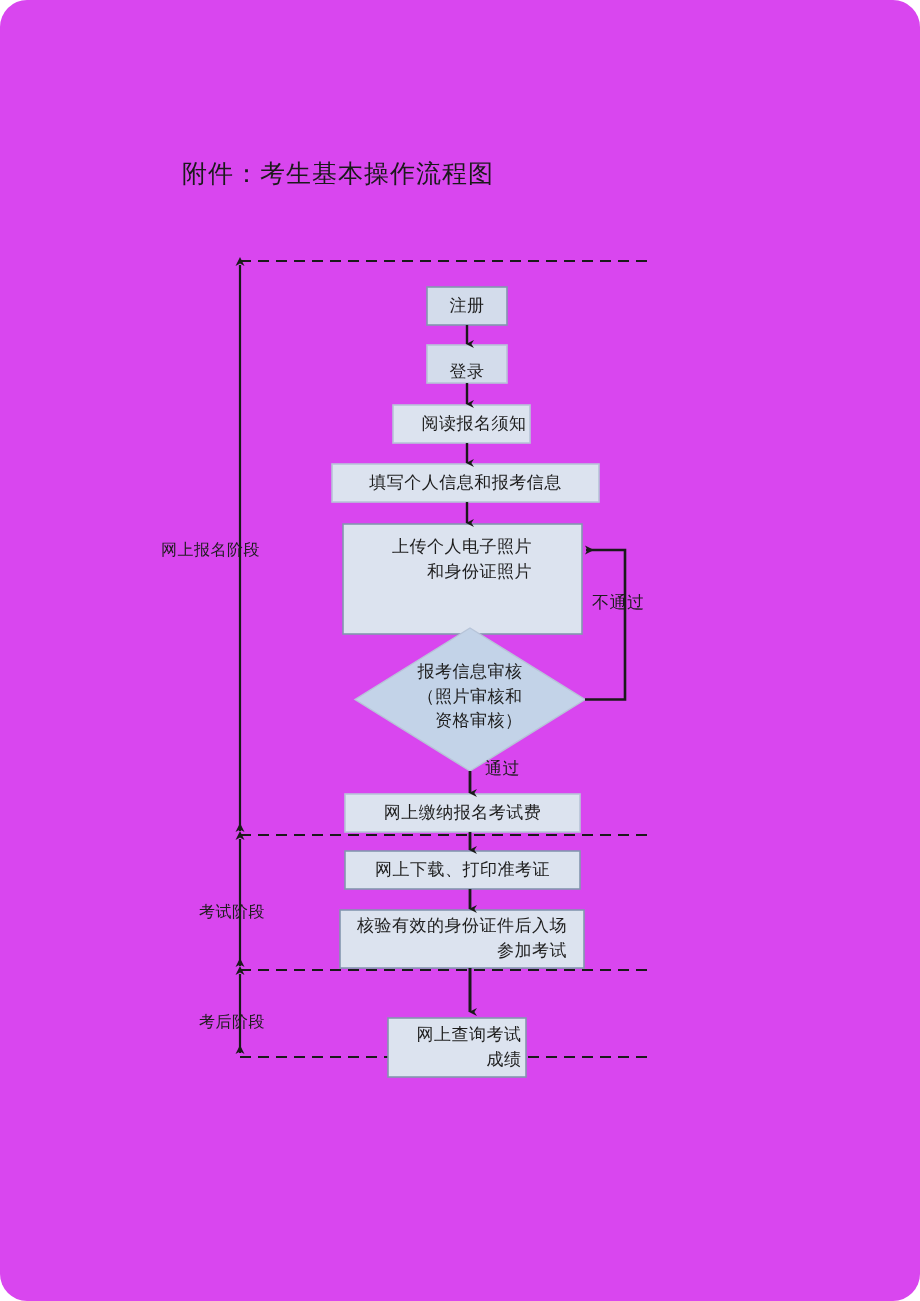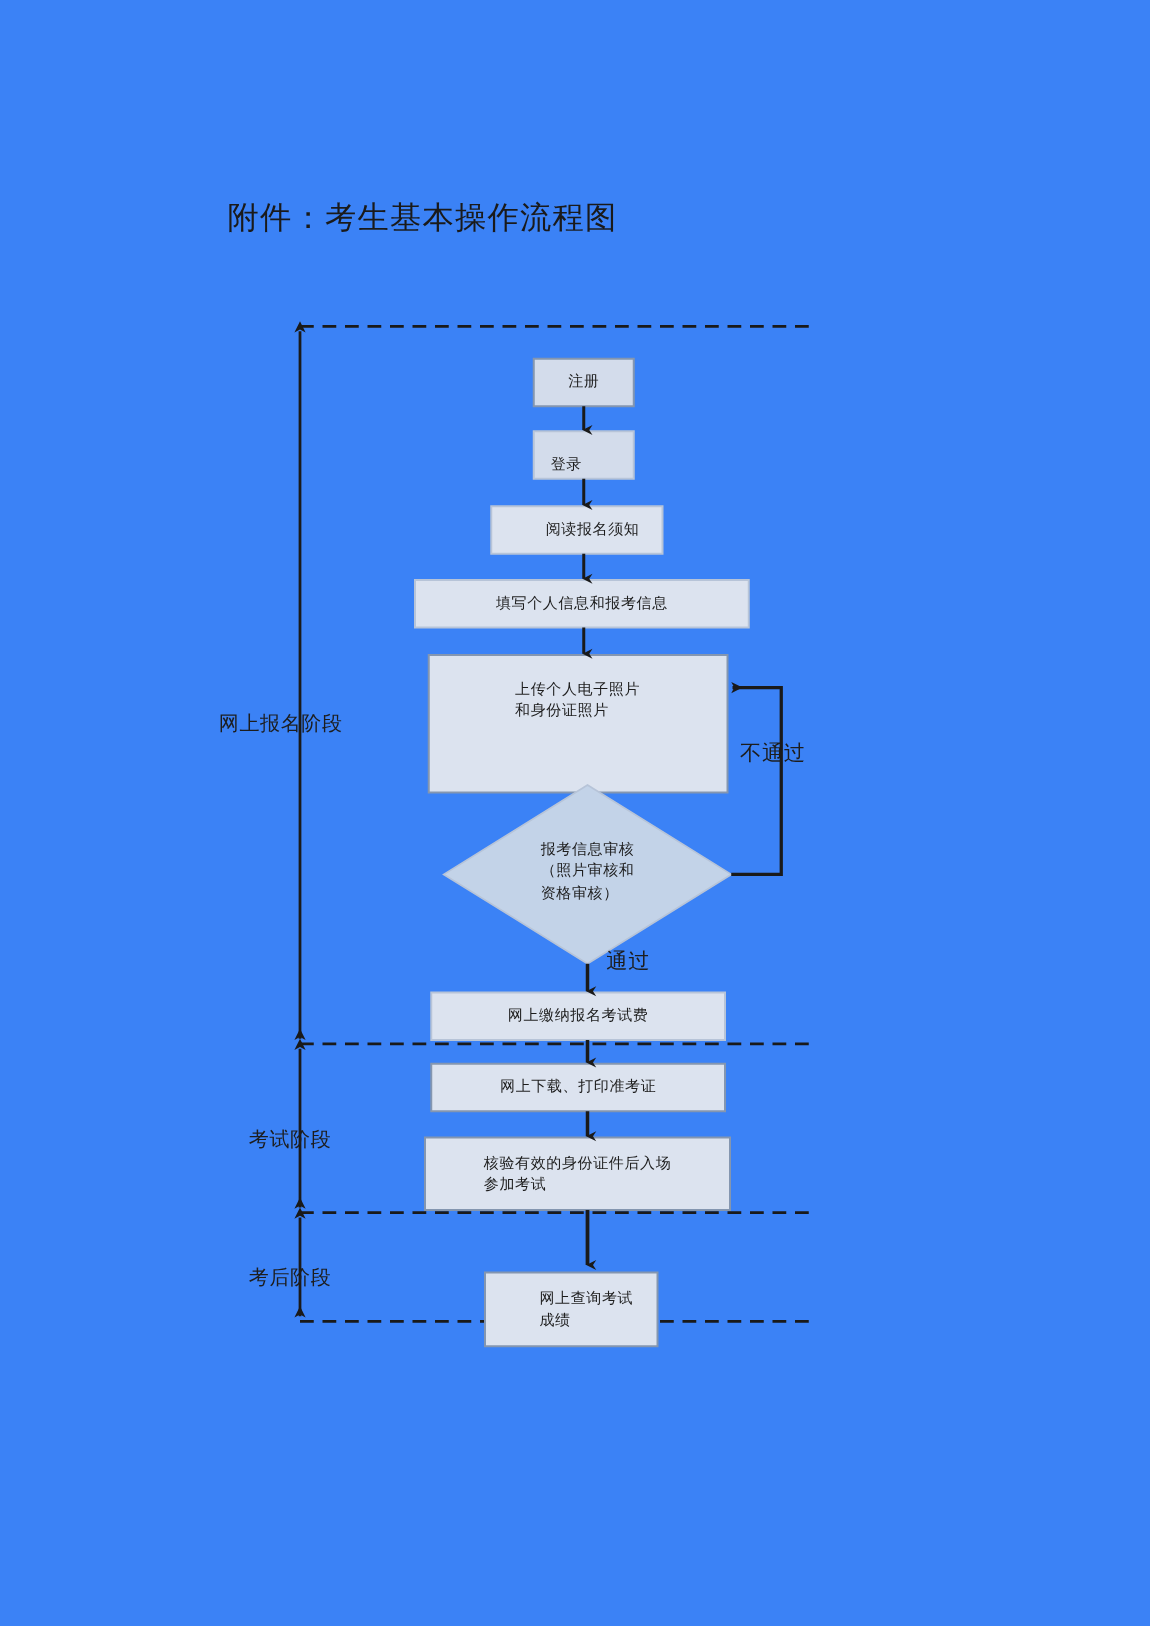--- a/index.html
+++ b/index.html
@@ -12,21 +12,22 @@
     height: 1301px;
     position: relative;
     font-family: "Liberation Serif", "DejaVu Serif", serif;
     overflow: hidden;
   }
   #page {
     position: absolute;
     left: 0; top: 0;
     width: 920px;
     height: 1301px;
-    background: #3b82f6;
+    background: #d946ef;
+    border-radius: 27px;
   }
   #doc-title {
     position: absolute;
     left: 182px;
     top: 157px;
     font-size: 25px;
     letter-spacing: 1px;
     color: #1a1a1a;
     white-space: nowrap;
   }
@@ -35,22 +36,22 @@
     left: 0;
     top: 0;
     width: 920px;
     height: 1301px;
   }
   .node-label {
     position: absolute;
     display: flex;
     align-items: center;
     justify-content: center;
-    text-align: left;
-    font-size: 12px;
+    text-align: right;
+    font-size: 17px;
     color: #1d1d1d;
     line-height: 1.45;
     letter-spacing: 0.5px;
     pointer-events: none;
     white-space: pre-line;
   }
   .edge-label {
     position: absolute;
     font-size: 17px;
     color: #1d1d1d;
@@ -115,35 +116,35 @@
       <line x1="467" y1="502" x2="467" y2="523" stroke="#1a1a1a" stroke-width="2.4" marker-end="url(#arrowDown)"></line>
       <line x1="470" y1="771" x2="470" y2="793" stroke="#1a1a1a" stroke-width="2.8" marker-end="url(#arrowDown)"></line>
       <line x1="470" y1="832" x2="470" y2="850" stroke="#1a1a1a" stroke-width="2.8" marker-end="url(#arrowDown)"></line>
       <line x1="470" y1="889" x2="470" y2="909" stroke="#1a1a1a" stroke-width="2.8" marker-end="url(#arrowDown)"></line>
       <line x1="470" y1="968" x2="470" y2="1012" stroke="#1a1a1a" stroke-width="3" marker-end="url(#arrowDown)"></line>
       <path d="M585,699.5 L625,699.5 L625,550 L586,550" fill="none" stroke="#1a1a1a" stroke-width="2.6" marker-end="url(#arrowGen)"></path>
     </g>
   </svg>
 
   <div class="node-label" style="left:427px; top:287px; width:80px; height:38px;">注册</div>
-  <div class="node-label" style="left:413px; top:345px; width:80px; height:54px;">登录</div>
+  <div class="node-label" style="left:427px; top:345px; width:80px; height:54px;">登录</div>
   <div class="node-label" style="left:393px; top:405px; width:162px; height:38px;">阅读报名须知</div>
   <div class="node-label" style="left:332px; top:464px; width:267px; height:38px;">填写个人信息和报考信息</div>
   <div class="node-label" style="left:343px; top:530px; width:238px; height:60px;">上传个人电子照片
 和身份证照片</div>
   <div class="node-label" style="left:370px; top:650px; width:200px; height:94px;">报考信息审核
 （照片审核和
 资格审核）</div>
   <div class="node-label" style="left:345px; top:794px; width:235px; height:38px;">网上缴纳报名考试费</div>
   <div class="node-label" style="left:340px; top:910px; width:244px; height:58px;">核验有效的身份证件后入场
 参加考试</div>
   <div class="node-label" style="left:345px; top:851px; width:235px; height:38px;">网上下载、打印准考证</div>
   <div class="node-label" style="left:388px; top:1018px; width:138px; height:59px;padding-left:12px;">网上查询考试
 成绩</div>
 
   <div class="edge-label" style="left:592px; top:591px;">不通过</div>
   <div class="edge-label" style="left:485px; top:757px;">通过</div>
 
-  <div class="stage-label" style="left:175px; top:540px;margin-top:29px;">网上报名阶段</div>
+  <div class="stage-label" style="left:161px; top:540px;">网上报名阶段</div>
   <div class="stage-label" style="left:199px; top:902px;">考试阶段</div>
   <div class="stage-label" style="left:199px; top:1012px;">考后阶段</div>
 
 </div>
 
 </body></html>

